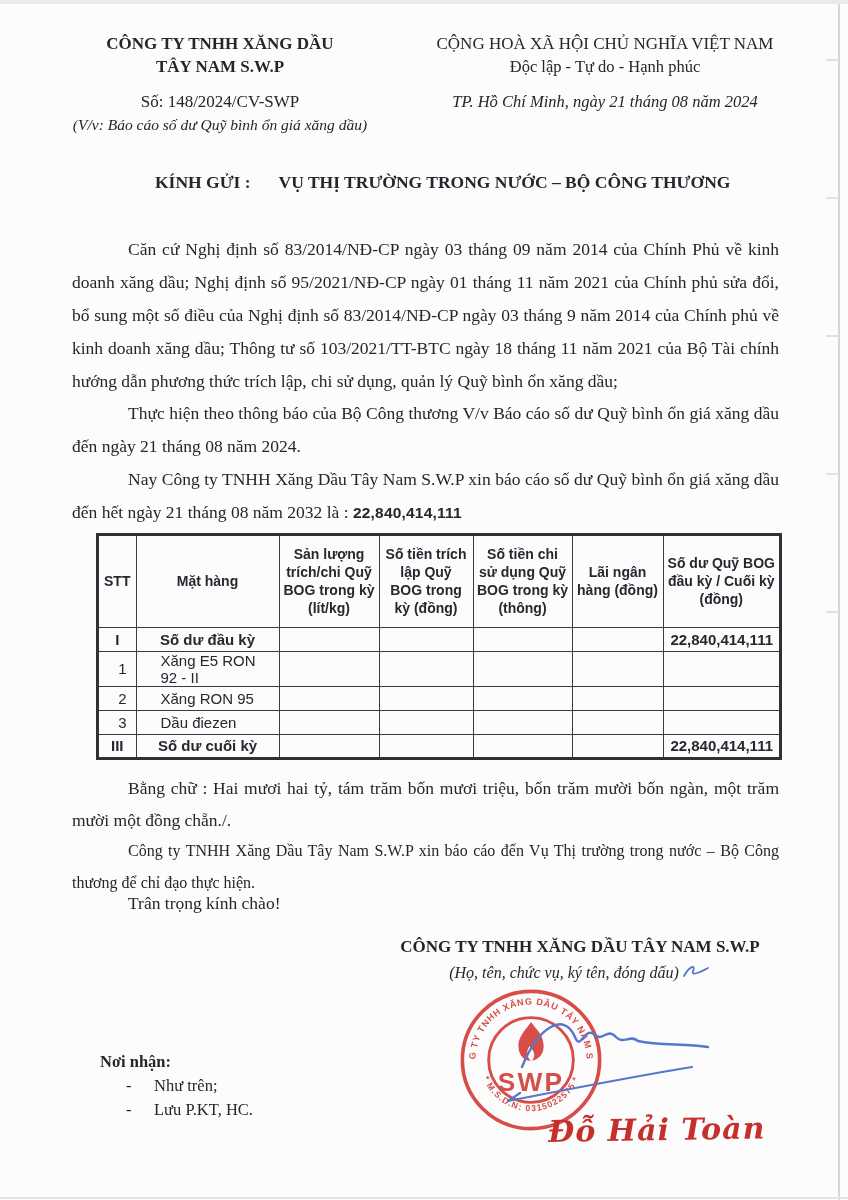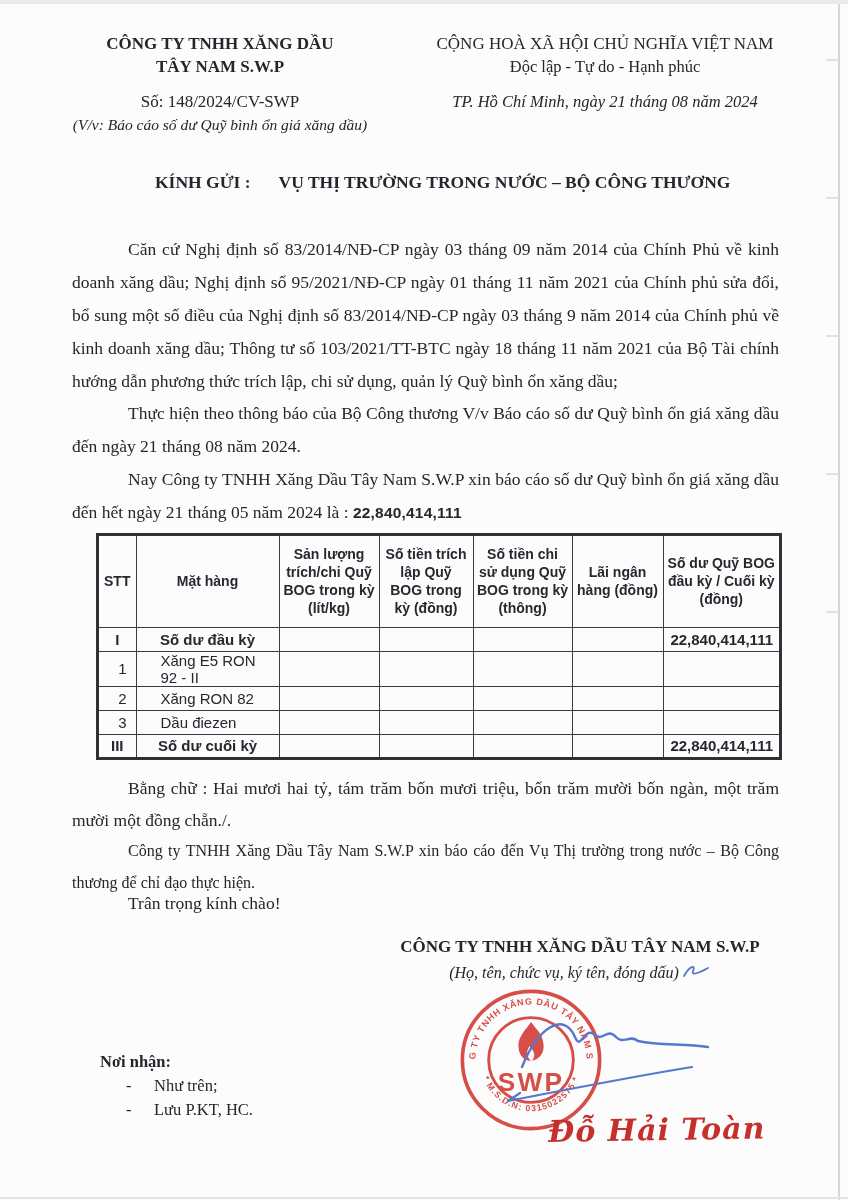--- a/index.html
+++ b/index.html
@@ -92,21 +92,21 @@
   <div class="doc-number">Số: 148/2024/CV-SWP</div>
   <div class="doc-subject">(V/v: Báo cáo số dư Quỹ bình ổn giá xăng dầu)</div>
   <div class="place-date">TP. Hồ Chí Minh, ngày 21 tháng 08 năm 2024</div>
 
   <div class="kinh-gui">
     <span>KÍNH GỬI :</span><span class="kg-value">VỤ THỊ TRƯỜNG TRONG NƯỚC  – BỘ CÔNG THƯƠNG</span>
   </div>
 
   <p class="para p1">Căn cứ Nghị định số 83/2014/NĐ-CP ngày 03 tháng 09 năm 2014 của Chính Phủ về kinh doanh xăng dầu; Nghị định số 95/2021/NĐ-CP ngày 01 tháng 11 năm 2021 của Chính phủ sửa đổi, bổ sung một số điều của Nghị định số 83/2014/NĐ-CP ngày 03 tháng 9 năm 2014 của Chính phủ về kinh doanh xăng dầu; Thông tư số 103/2021/TT-BTC ngày 18 tháng 11 năm 2021 của Bộ Tài chính hướng dẫn phương thức trích lập, chi sử dụng, quản lý Quỹ bình ổn xăng dầu;</p>
   <p class="para p2">Thực hiện theo thông báo của Bộ Công thương V/v Báo cáo số dư Quỹ bình ổn giá xăng dầu đến ngày 21 tháng 08 năm 2024.</p>
-  <p class="para p3"><span>Nay Công ty TNHH Xăng Dầu Tây Nam S.W.P xin báo cáo số dư Quỹ bình ổn giá xăng dầu đến hết ngày 21 tháng 05 năm 2024 là : </span><span class="amount-inline">22,840,414,111</span></p>
+  <p class="para p3"><span>Nay Công ty TNHH Xăng Dầu Tây Nam S.W.P xin báo cáo số dư Quỹ bình ổn giá xăng dầu đến hết ngày 21 tháng 08 năm 2032 là : </span><span class="amount-inline">22,840,414,111</span></p>
 
   <table class="bog-table">
     <colgroup>
       <col style="width:38px">
         <col style="width:143px">
         <col style="width:100px">
       <col style="width:94px">
         <col style="width:99px">
         <col style="width:91px">
         <col style="width:117px">
@@ -136,21 +136,21 @@
         <td class="stt-num">1</td>
         <td class="item-l">Xăng E5 RON 92 - II</td>
         <td></td>
         <td></td>
         <td></td>
         <td></td>
         <td class="balance"></td>
       </tr>
       <tr>
         <td class="stt-num">2</td>
-        <td class="item-l">Xăng RON 82</td>
+        <td class="item-l">Xăng RON 95</td>
         <td></td>
         <td></td>
         <td></td>
         <td></td>
         <td class="balance"></td>
       </tr>
       <tr>
         <td class="stt-num">3</td>
         <td class="item-l">Dầu điezen</td>
         <td></td>

